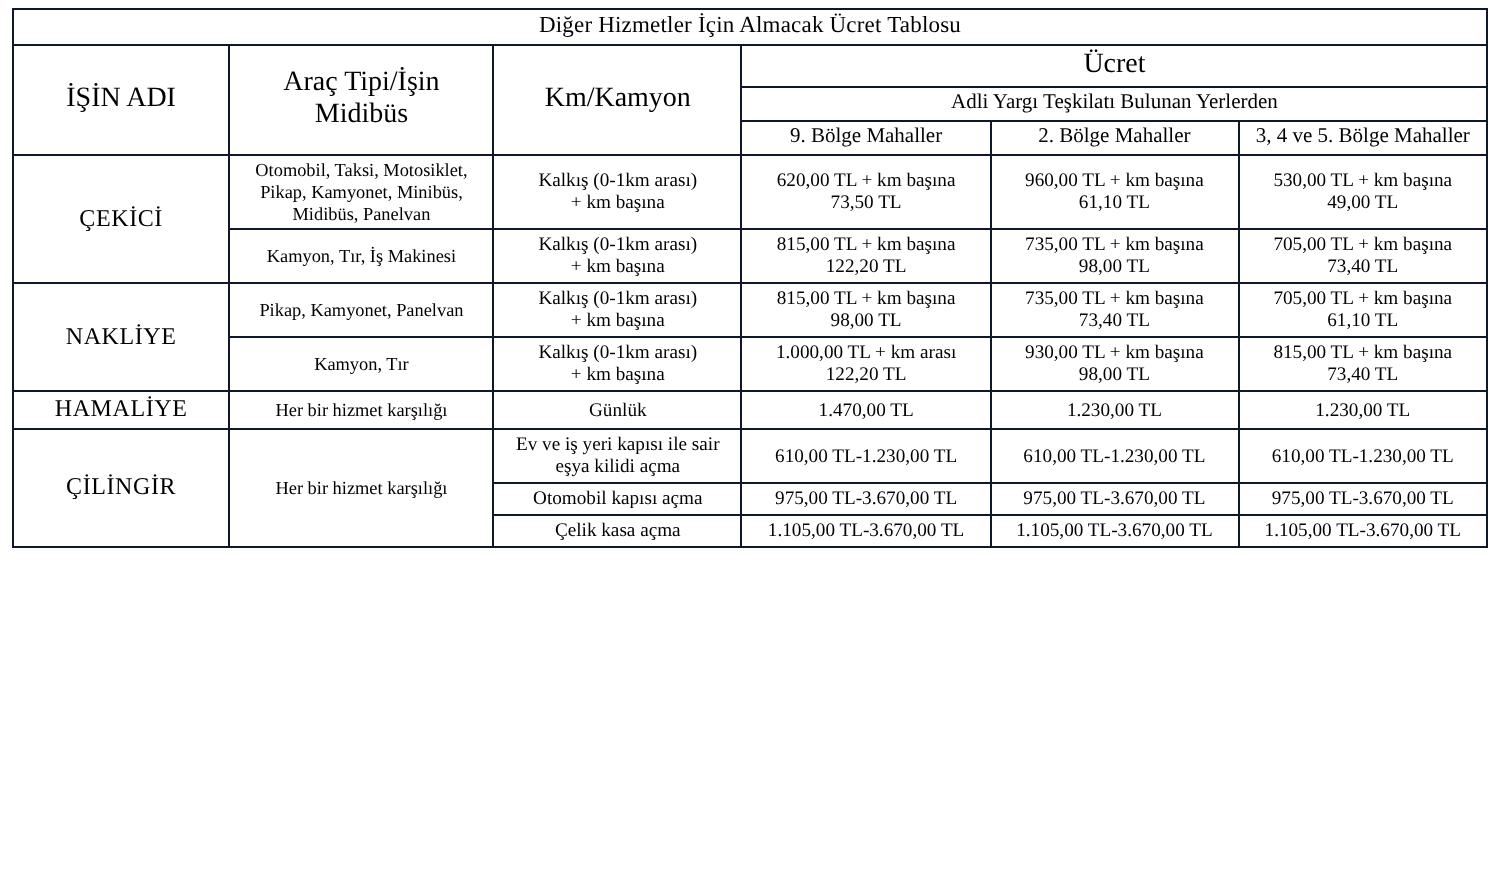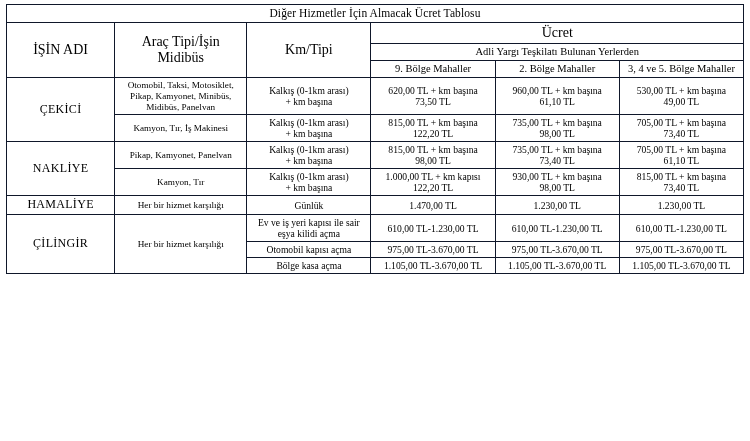--- a/index.html
+++ b/index.html
@@ -88,21 +88,21 @@
         <col class="c-b2">
         <col class="c-b3">
     </colgroup>
     <tbody>
       <tr>
         <td class="title-cell" colspan="6">Diğer Hizmetler İçin Almacak Ücret Tablosu</td>
       </tr>
       <tr>
         <td class="hdr" rowspan="3">İŞİN ADI</td>
         <td class="hdr" rowspan="3">Araç Tipi/İşin Midibüs</td>
-        <td class="hdr" rowspan="3">Km/Tipi</td>
+        <td class="hdr" rowspan="3">Km/Kamyon</td>
         <td class="hdr" colspan="3">Ücret</td>
       </tr>
       <tr>
         <td class="hdr-sub" colspan="3">Adli Yargı Teşkilatı Bulunan Yerlerden</td>
       </tr>
       <tr>
         <td class="hdr-sub">9. Bölge Mahaller</td>
         <td class="hdr-sub">2. Bölge Mahaller</td>
         <td class="hdr-sub">3, 4 ve 5. Bölge Mahaller</td>
       </tr>
@@ -167,21 +167,21 @@
           <span class="l2">61,10 TL</span>
         </td>
       </tr>
       <tr>
         <td class="cell-sm">Kamyon, Tır</td>
         <td class="cell">
           <span>Kalkış (0-1km arası)</span><br>
           <span>+ km başına</span>
         </td>
         <td class="amount">
-          <span class="nowrap">1.000,00 TL + km kapısı</span>
+          <span class="nowrap">1.000,00 TL + km arası</span>
           <span class="l2">122,20 TL</span>
         </td>
         <td class="amount">
           <span class="nowrap">930,00 TL + km başına</span>
           <span class="l2">98,00 TL</span>
         </td>
         <td class="amount">
           <span class="nowrap">815,00 TL + km başına</span>
           <span class="l2">73,40 TL</span>
         </td>
@@ -204,20 +204,20 @@
         <td class="amount">610,00 TL-1.230,00 TL</td>
         <td class="amount">610,00 TL-1.230,00 TL</td>
       </tr>
       <tr>
         <td class="cell">Otomobil kapısı açma</td>
         <td class="amount">975,00 TL-3.670,00 TL</td>
         <td class="amount">975,00 TL-3.670,00 TL</td>
         <td class="amount">975,00 TL-3.670,00 TL</td>
       </tr>
       <tr>
-        <td class="cell">Bölge kasa açma</td>
+        <td class="cell">Çelik kasa açma</td>
         <td class="amount">1.105,00 TL-3.670,00 TL</td>
         <td class="amount">1.105,00 TL-3.670,00 TL</td>
         <td class="amount">1.105,00 TL-3.670,00 TL</td>
       </tr>
     </tbody>
   </table>
 </div>
 
 </body></html>

